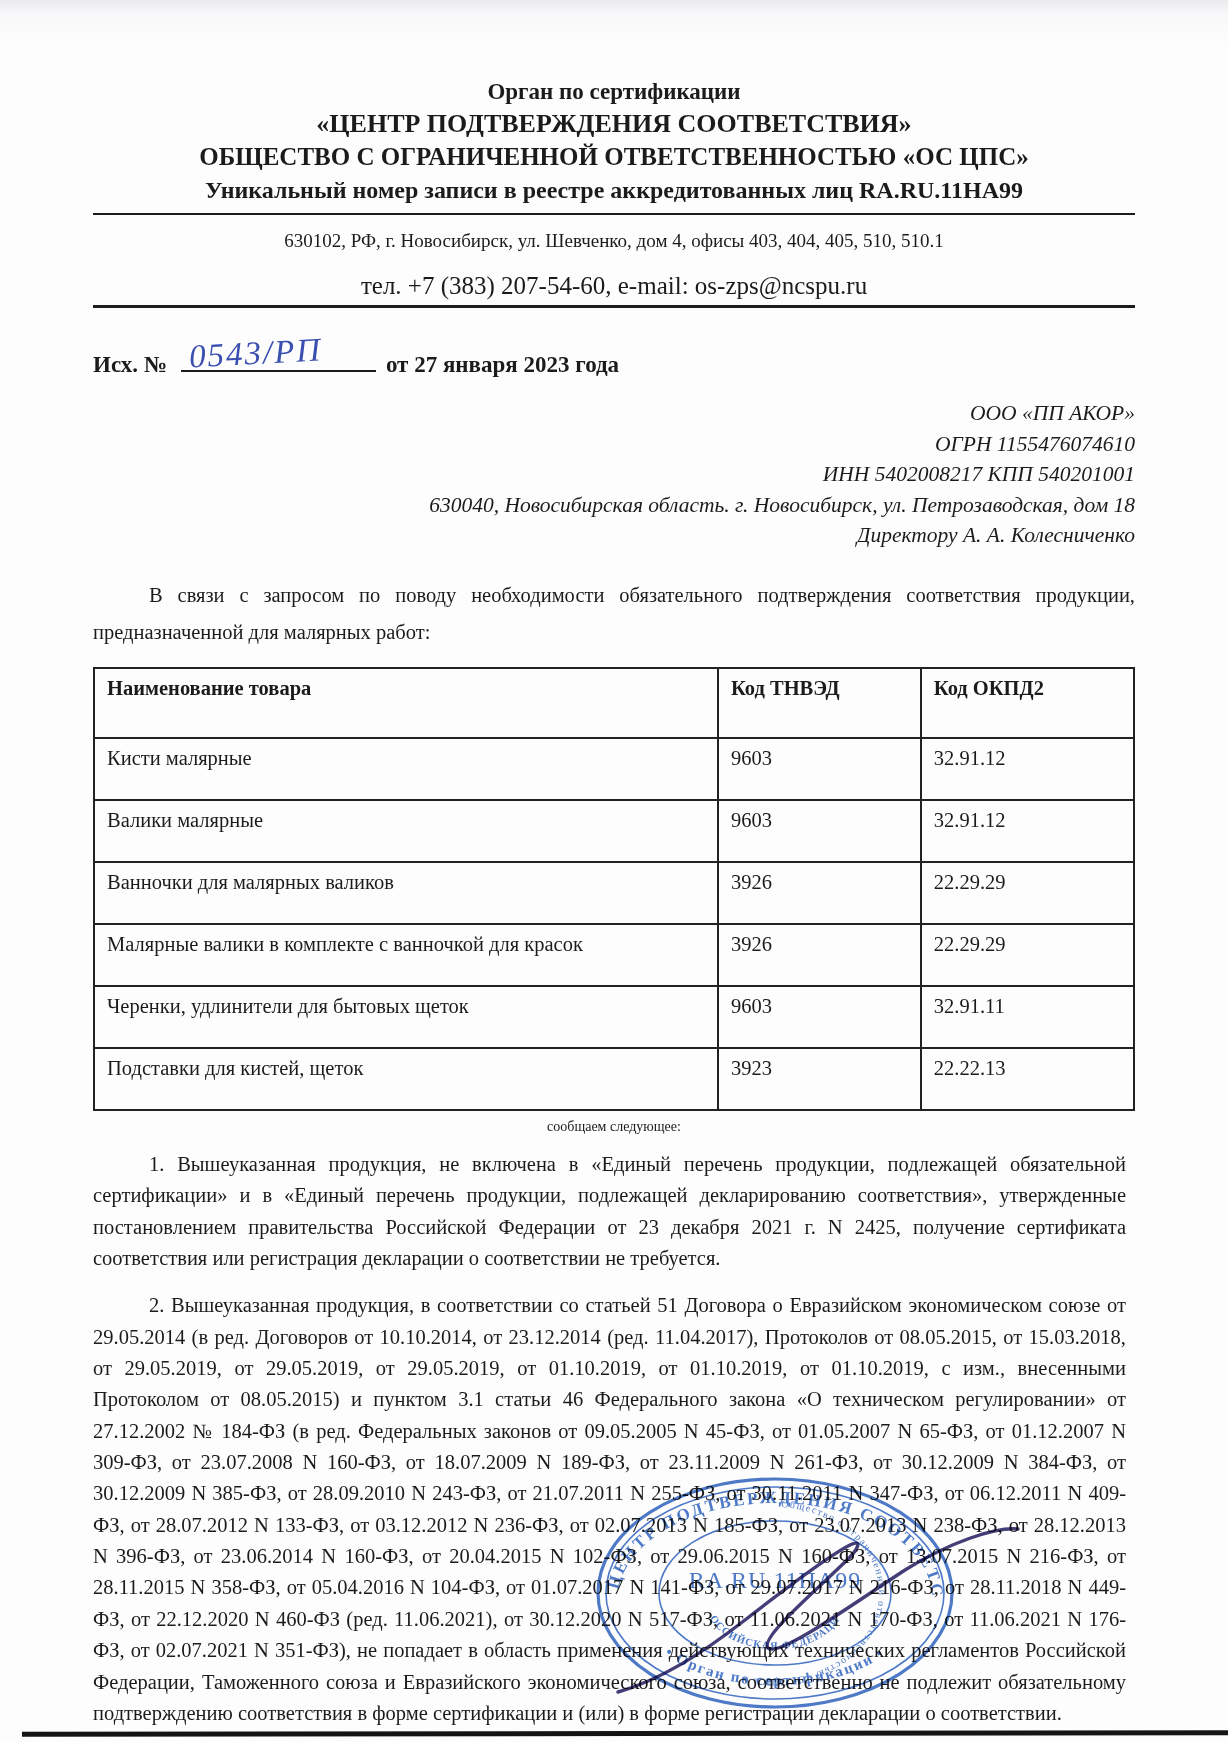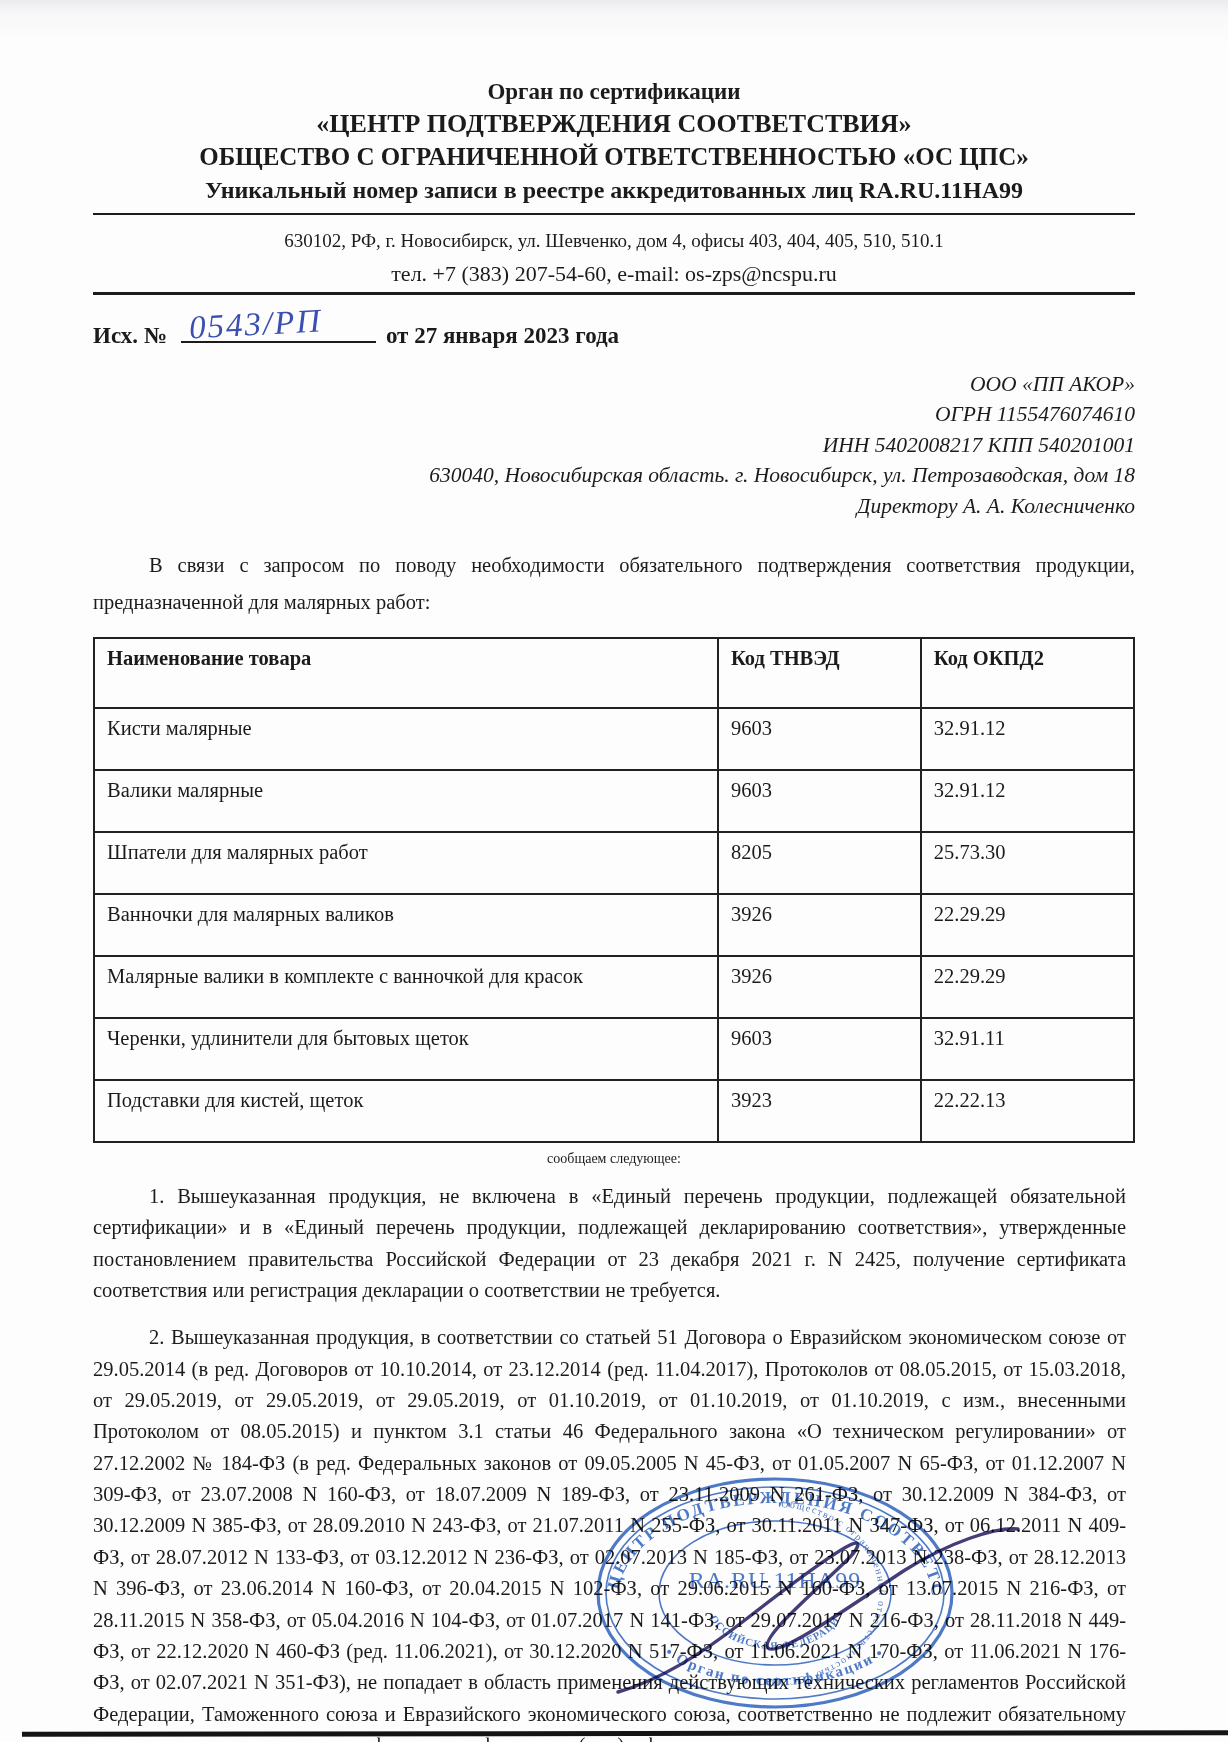--- a/index.html
+++ b/index.html
@@ -15,23 +15,23 @@
     padding:78px 93px 0 93px;
   }
   .center{text-align:center;}
   .hdr-1{font-size:23px;font-weight:bold;line-height:1.25;}
   .hdr-2{font-size:26px;font-weight:bold;line-height:1.3;}
   .hdr-3{font-size:25px;font-weight:bold;line-height:1.3;}
   .hdr-4{font-size:24px;font-weight:bold;line-height:1.3;margin-top:2px;}
   .rule{height:2px;background:#1c1c1c;margin-top:7px;}
   .rule.thick{height:3px;margin-top:3px;}
   .addr{font-size:19px;line-height:1.3;margin-top:14px;}
-  .contacts{font-size:22px;line-height:1.3;margin-top:6px;}
+  .contacts{font-size:25px;line-height:1.3;margin-top:16px;}
 
-  .ref-line{margin-top:12px;display:flex;align-items:baseline;font-size:23px;font-weight:bold;height:42px;}
+  .ref-line{margin-top:28px;display:flex;align-items:baseline;font-size:23px;font-weight:bold;height:42px;}
   .ref-blank{position:relative;display:inline-block;width:195px;margin:0 10px 0 14px;border-bottom:2px solid #1c1c1c;height:34px;}
   .handwriting{
     position:absolute;left:8px;bottom:-2px;
     font-size:33px;font-weight:normal;font-style:italic;
     color:#3a4fb0;transform:rotate(-3deg);
     letter-spacing:2px;white-space:nowrap;
     font-family:"Liberation Serif","DejaVu Serif",serif;
   }
   .recipient{margin-top:20px;text-align:right;font-style:italic;font-size:21.5px;line-height:1.42;}
 
@@ -106,25 +106,20 @@
           <td>Кисти малярные</td>
           <td>9603</td>
           <td>32.91.12</td>
         </tr>
         <tr>
           <td>Валики малярные</td>
           <td>9603</td>
           <td>32.91.12</td>
         </tr>
         <tr>
-          <td>Шпатели для малярных работ</td>
-          <td>8205</td>
-          <td>25.73.30</td>
-        </tr>
-        <tr>
           <td>Ванночки для малярных валиков</td>
           <td>3926</td>
           <td>22.29.29</td>
         </tr>
         <tr>
           <td>Малярные валики в комплекте с ванночкой для красок</td>
           <td>3926</td>
           <td>22.29.29</td>
         </tr>
         <tr>

